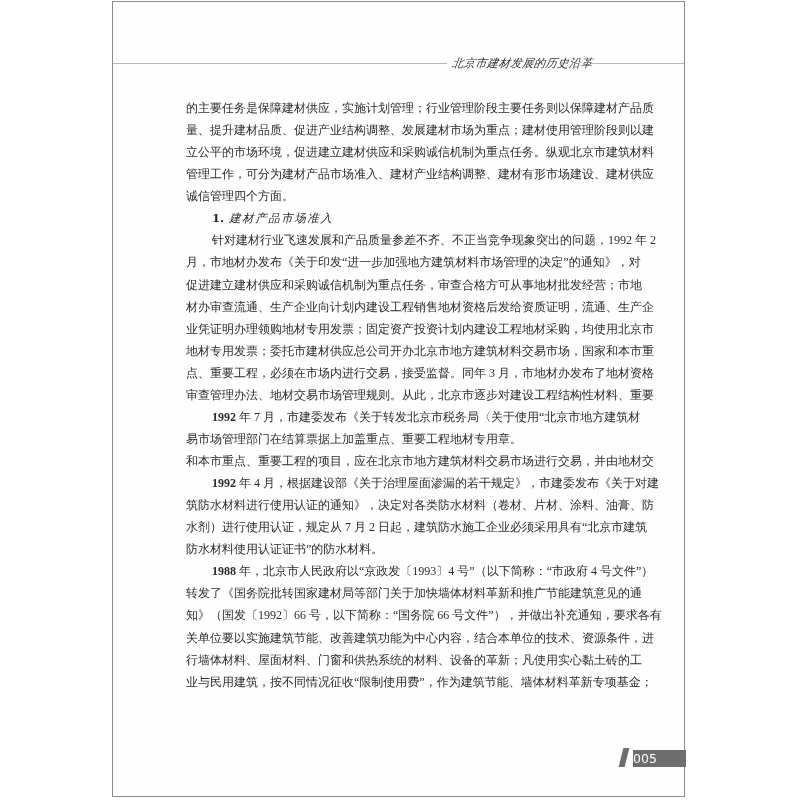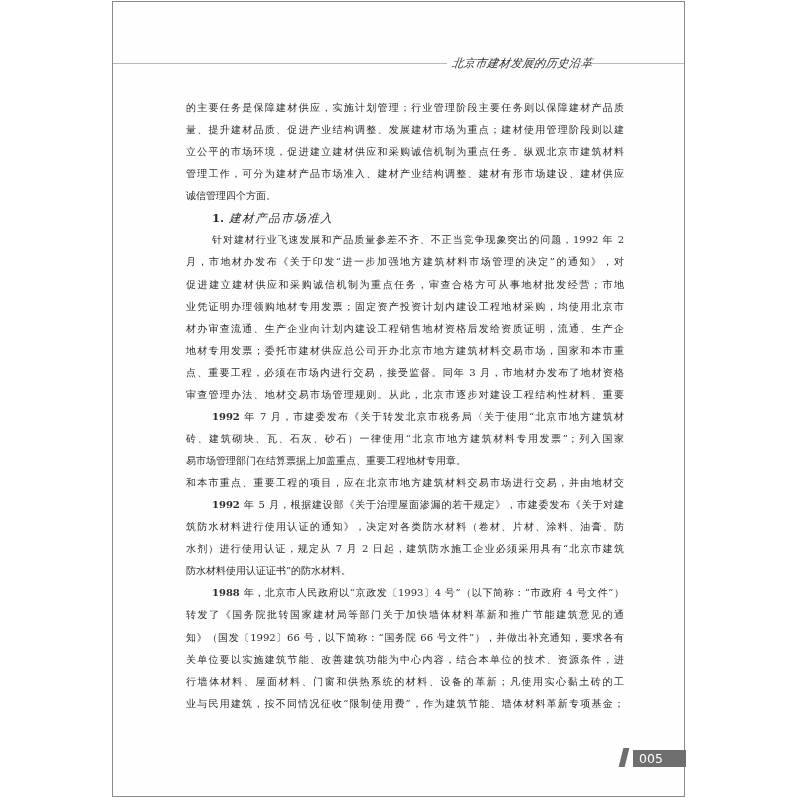--- a/index.html
+++ b/index.html
@@ -49,26 +49,27 @@
     }
     .body-text {
       position: absolute;
       left: 73px;
       top: 95px;
       width: 438px;
     }
     .line {
       height: 22.07px;
       line-height: 22.07px;
-      font-size: 10px;
+      font-size: 12px;
       white-space: nowrap;
       overflow: visible;
       text-align: justify;
       text-align-last: justify;
       color: #2b2b2b;
+      font-family: Liberation Serif, serif;
     }
     .line.indent { padding-left: 26px; }
     .line.last { text-align-last: left; }
     .line.heading {
       padding-left: 26px;
       text-align-last: left;
       font-family: "DejaVu Sans", "Liberation Sans", sans-serif;
       font-size: 11.5px;
       font-style: italic;
       letter-spacing: 1.5px;
@@ -100,21 +101,20 @@
       position: absolute;
       left: 12px;
       top: 2px;
       width: 53px;
       height: 17px;
       background: #6e6e6e;
       color: #ffffff;
       font-family: "DejaVu Sans", "Liberation Sans", sans-serif;
       font-size: 12.5px;
       line-height: 17px;
-      padding-left: 6px;
       box-sizing: border-box;
     }
   </style>
 </head>
 <body>
 
 <div class="page">
   <div class="header-rule left"></div>
   <div class="running-head">北京市建材发展的历史沿革</div>
   <div class="header-rule right"></div>
@@ -125,35 +125,34 @@
     <div class="line">立公平的市场环境，促进建立建材供应和采购诚信机制为重点任务。纵观北京市建筑材料</div>
     <div class="line">管理工作，可分为建材产品市场准入、建材产业结构调整、建材有形市场建设、建材供应</div>
     <div class="line last">诚信管理四个方面。</div>
     <div class="line heading">
       <span class="num">1.</span>
       <span>建材产品市场准入</span>
     </div>
     <div class="line indent">针对建材行业飞速发展和产品质量参差不齐、不正当竞争现象突出的问题，1992 年 2</div>
     <div class="line">月，市地材办发布《关于印发“进一步加强地方建筑材料市场管理的决定”的通知》，对</div>
     <div class="line">促进建立建材供应和采购诚信机制为重点任务，审查合格方可从事地材批发经营；市地</div>
+    <div class="line">材办审查流通、生产企业向计划内建设工程销售地材资格后发给资质证明，流通、生产企</div>
     <div class="line">业凭证明办理领购地材专用发票；固定资产投资计划内建设工程地材采购，均使用北京市</div>
-    <div class="line">材办审查流通、生产企业向计划内建设工程销售地材资格后发给资质证明，流通、生产企</div>
     <div class="line">地材专用发票；委托市建材供应总公司开办北京市地方建筑材料交易市场，国家和本市重</div>
     <div class="line">点、重要工程，必须在市场内进行交易，接受监督。同年 3 月，市地材办发布了地材资格</div>
     <div class="line">审查管理办法、地材交易市场管理规则。从此，北京市逐步对建设工程结构性材料、重要</div>
     <div class="line indent">
       <span class="bold-lead">1992</span>
       <span>年 7 月，市建委发布《关于转发北京市税务局〈关于使用“北京市地方建筑材</span>
     </div>
-    <div class="line">砖、建筑砌块、瓦、石灰、砂石）一律使用“北京市地方建筑材料专用发票”；列入国家</div>
     <div class="line last">易市场管理部门在结算票据上加盖重点、重要工程地材专用章。</div>
     <div class="line">和本市重点、重要工程的项目，应在北京市地方建筑材料交易市场进行交易，并由地材交</div>
     <div class="line indent">
       <span class="bold-lead">1992</span>
-      <span>年 5 月，根据建设部《关于治理屋面渗漏的若干规定》，市建委发布《关于对建</span>
+      <span>年 4 月，根据建设部《关于治理屋面渗漏的若干规定》，市建委发布《关于对建</span>
     </div>
     <div class="line">筑防水材料进行使用认证的通知》，决定对各类防水材料（卷材、片材、涂料、油膏、防</div>
     <div class="line">水剂）进行使用认证，规定从 7 月 2 日起，建筑防水施工企业必须采用具有“北京市建筑</div>
     <div class="line last">防水材料使用认证证书”的防水材料。</div>
     <div class="line indent">
       <span class="bold-lead">1988</span>
       <span>年，北京市人民政府以“京政发〔1993〕4 号”（以下简称：“市政府 4 号文件”）</span>
     </div>
     <div class="line">转发了《国务院批转国家建材局等部门关于加快墙体材料革新和推广节能建筑意见的通</div>
     <div class="line">知》（国发〔1992〕66 号，以下简称：“国务院 66 号文件”），并做出补充通知，要求各有</div>

